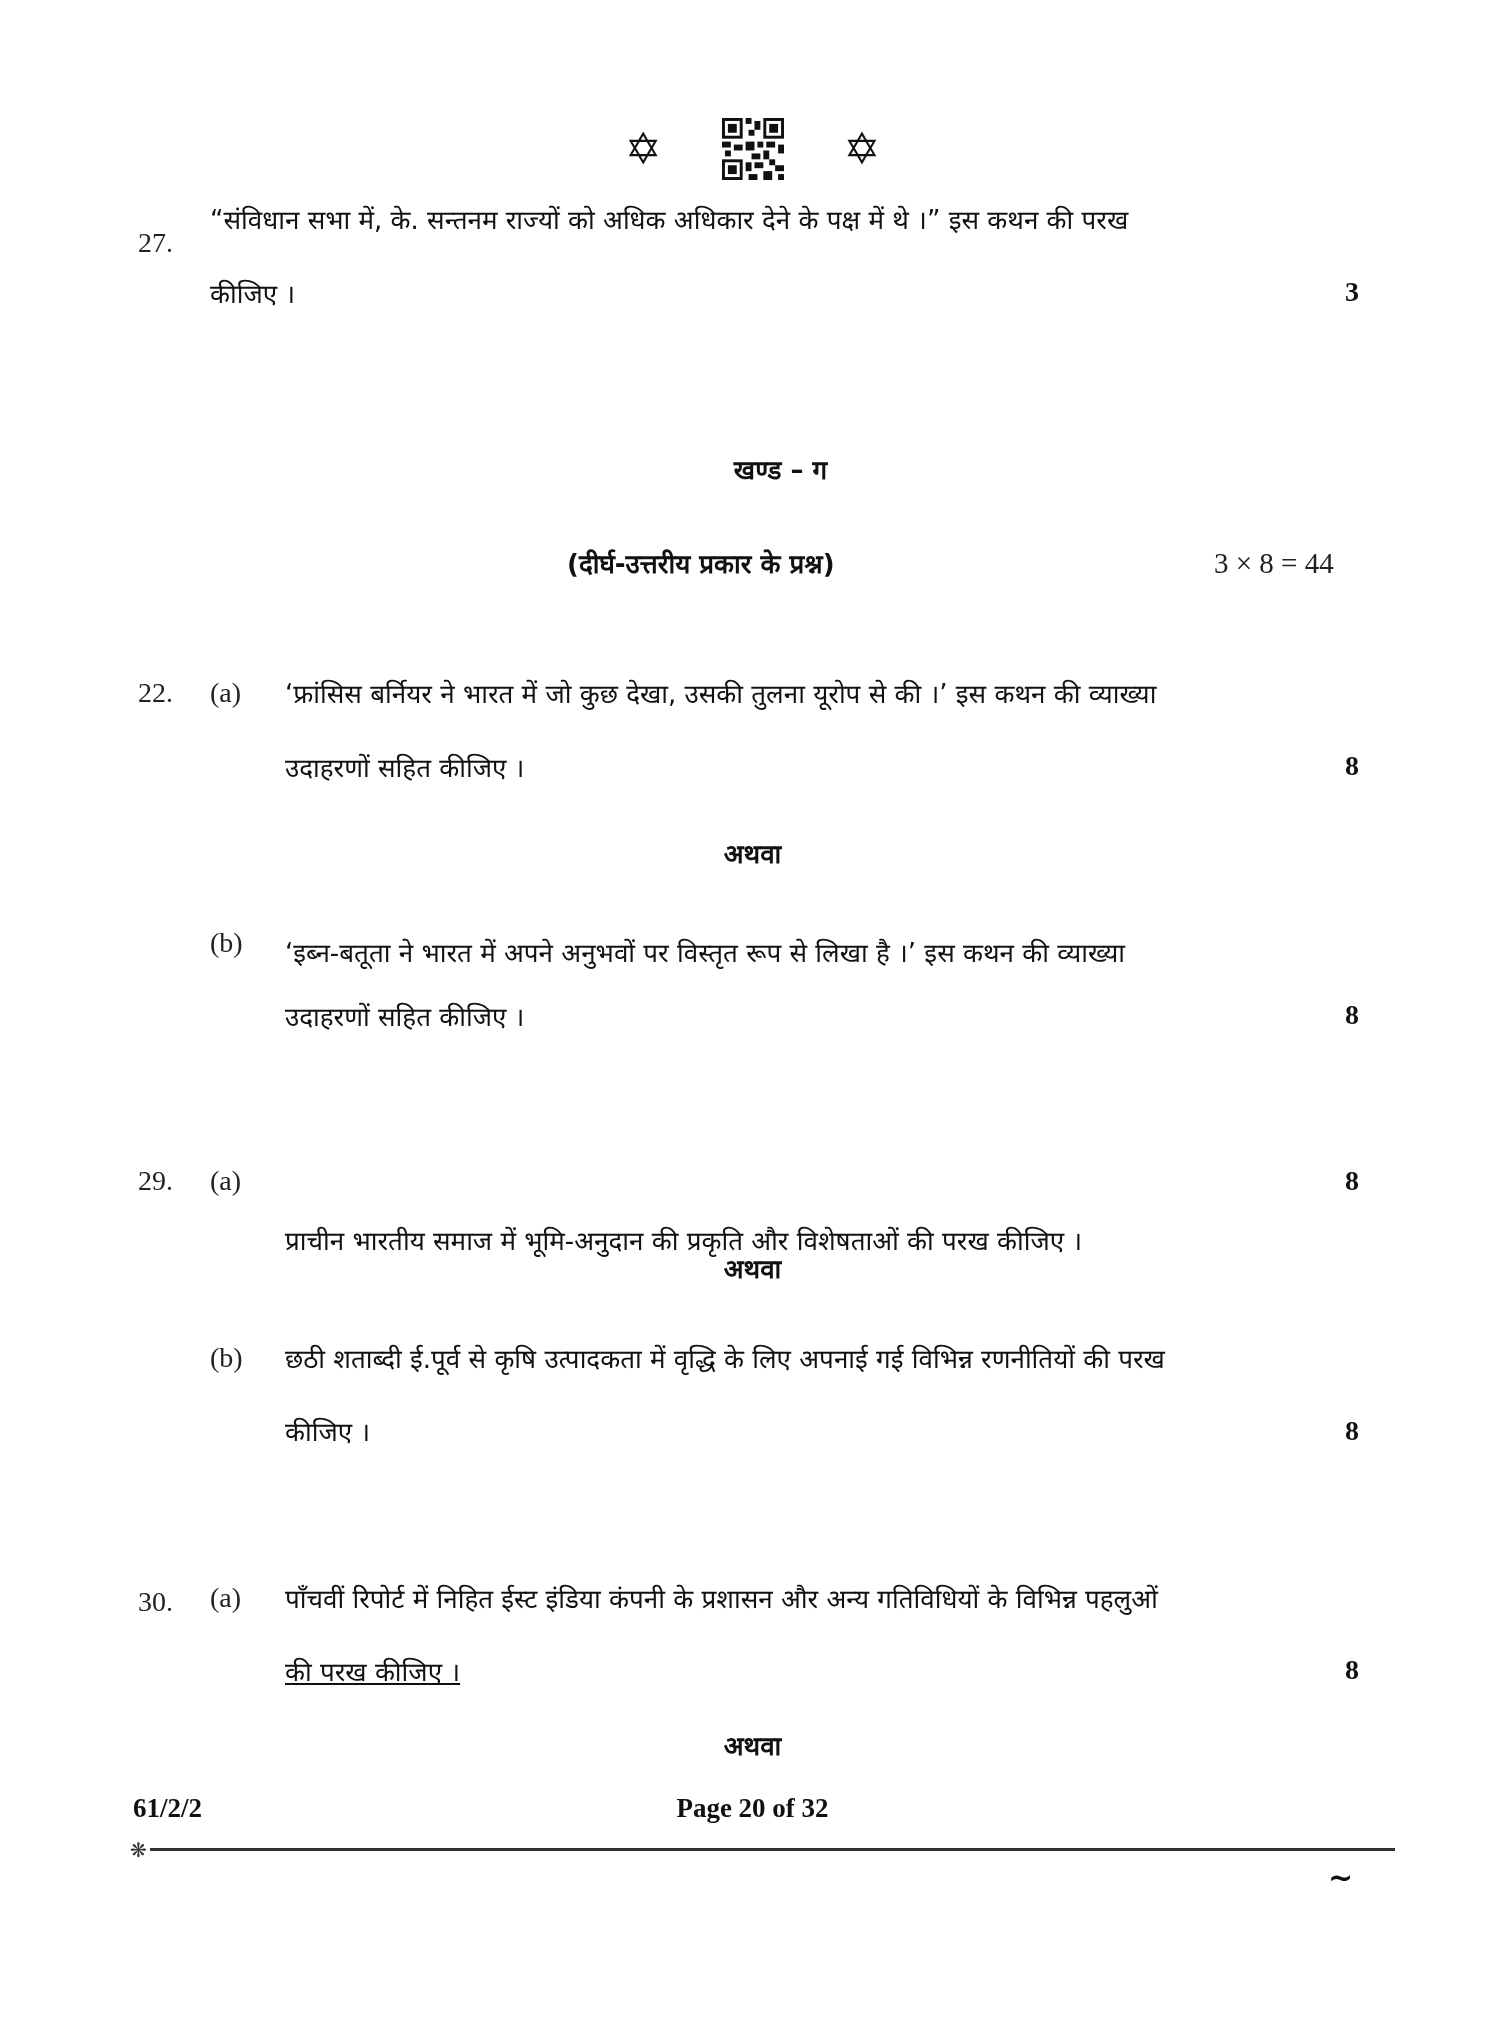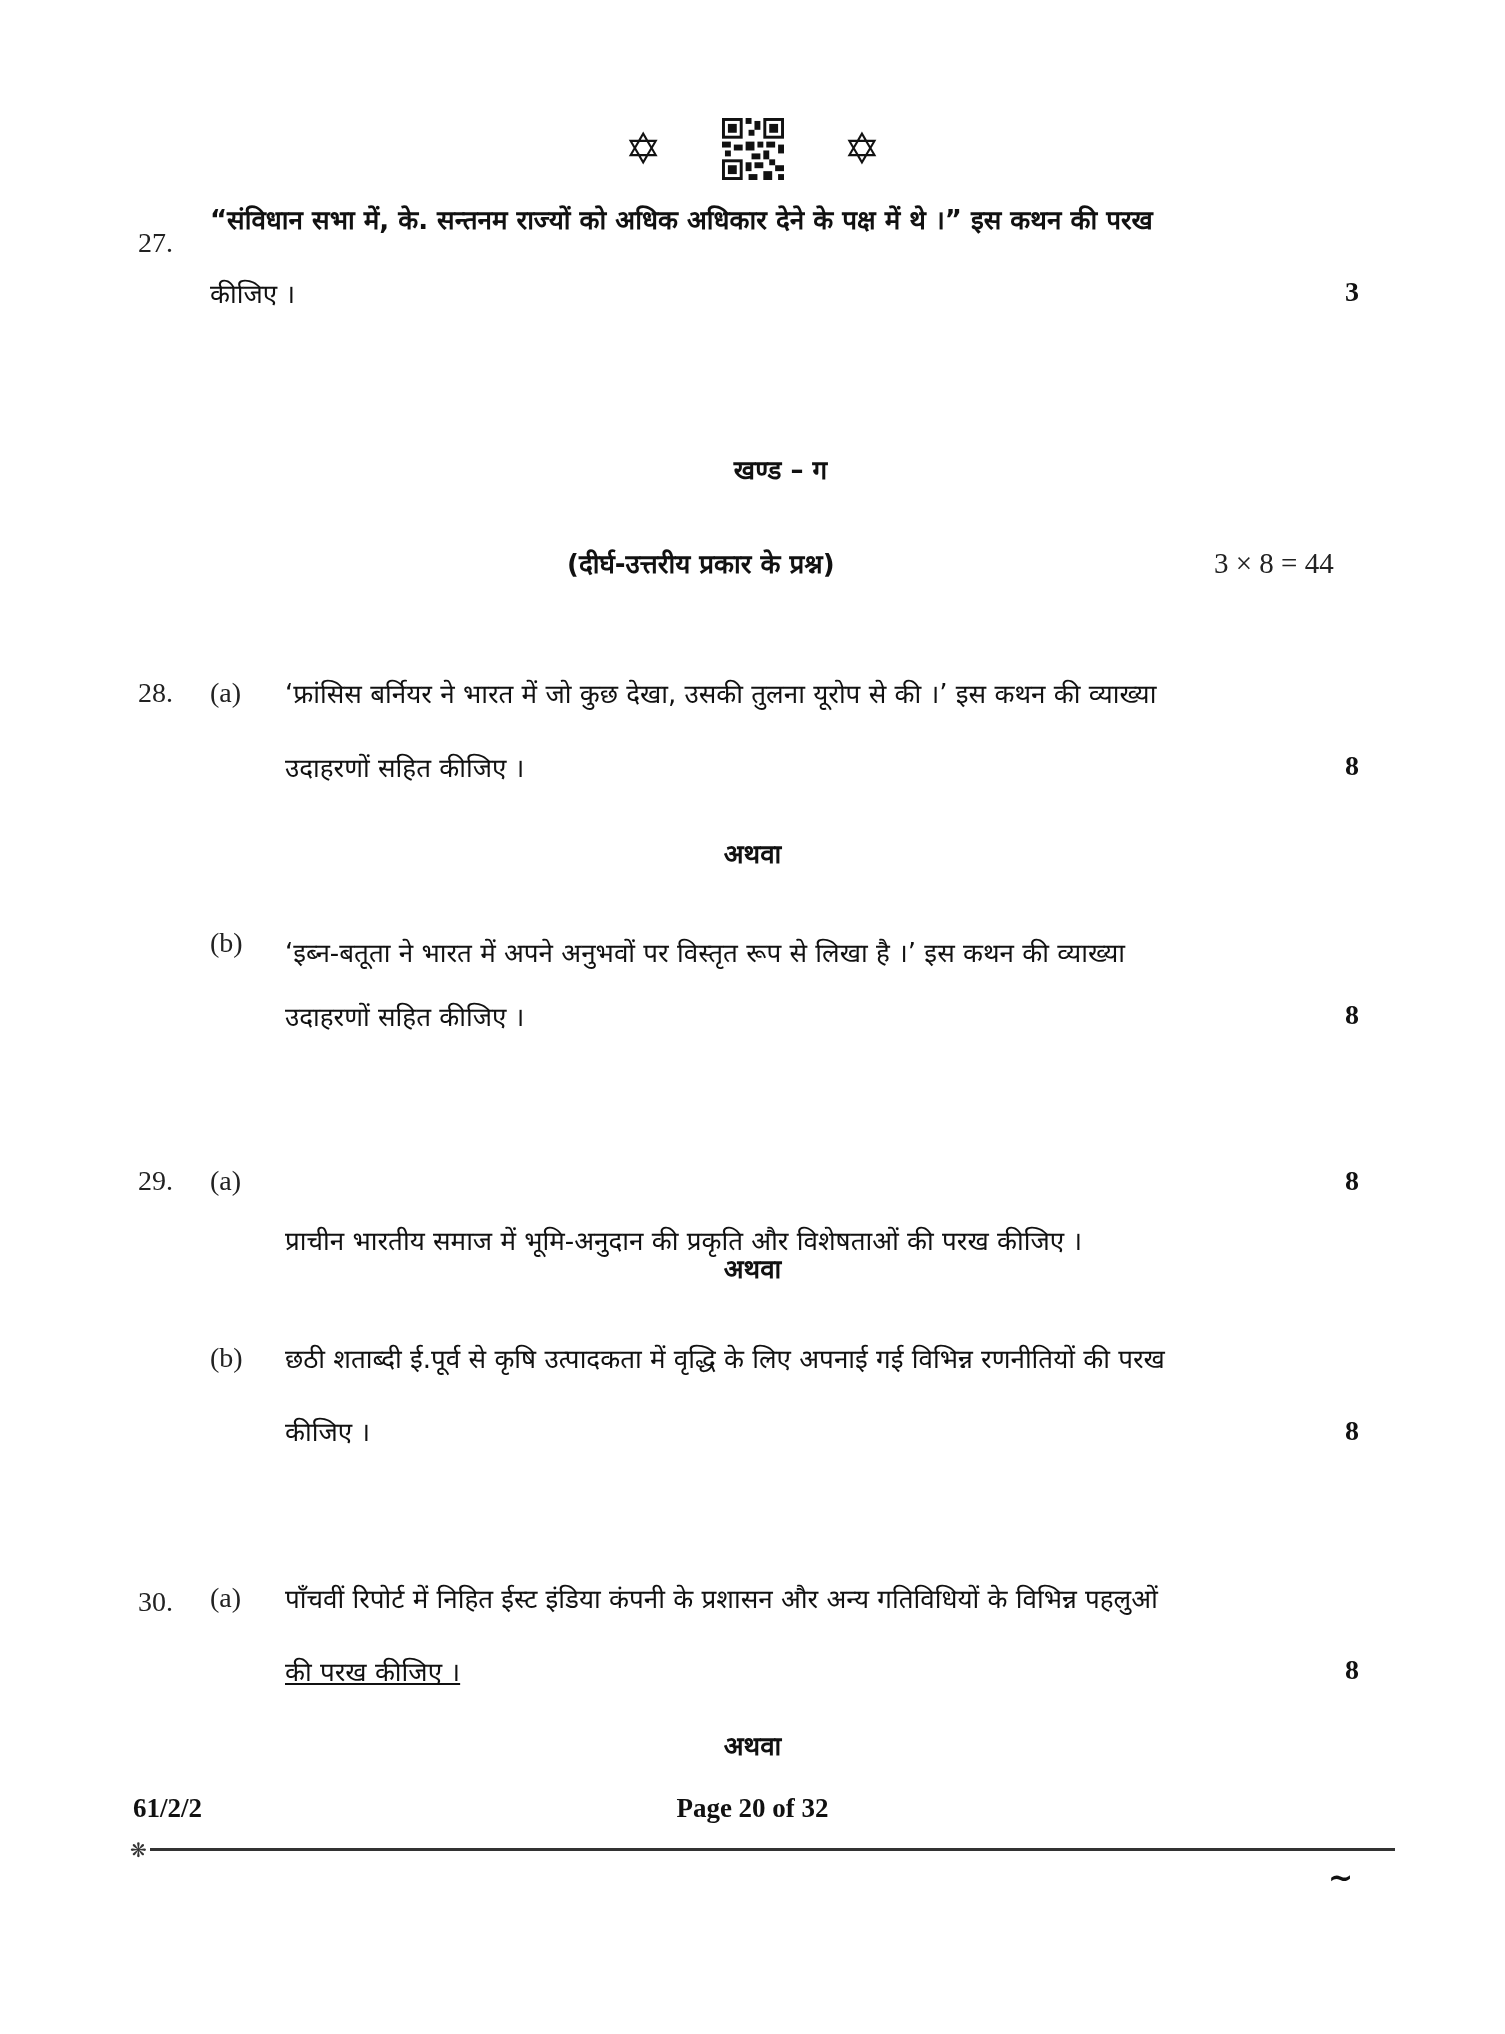--- a/index.html
+++ b/index.html
@@ -53,29 +53,29 @@
       <rect x="18" y="16" width="3" height="2" fill="#111"></rect>
         <rect x="9" y="19" width="3" height="2" fill="#111"></rect>
         <rect x="14" y="18" width="3" height="3" fill="#111"></rect>
         <rect x="19" y="19" width="2" height="2" fill="#111"></rect>
     </svg>
   </span>
   <span class="star">✡</span>
 </div>
 
 <div class="abs num" style="left:138px; top:203px;margin-top:24px;">27.</div>
-<div class="abs hi" style="left:210px; top:201px;font-weight:bold;">“संविधान सभा में, के. सन्तनम राज्यों को अधिक अधिकार देने के पक्ष में थे ।” इस कथन की परख</div>
+<div class="abs hi" style="left:210px; top:201px;">“संविधान सभा में, के. सन्तनम राज्यों को अधिक अधिकार देने के पक्ष में थे ।” इस कथन की परख</div>
 <div class="abs hi" style="left:210px; top:275px;">कीजिए ।</div>
 <div class="abs marks" style="left:1345px; top:276px;">3</div>
 
 <div class="abs hi bold center" style="top:451px;padding-left:28px;">खण्ड – ग</div>
 <div class="abs hi bold" style="left:567px; top:545px;">(दीर्घ-उत्तरीय प्रकार के प्रश्न)</div>
 <div class="abs num" style="left:1214px; top:547px; font-size:29px;">3 × 8 = 44</div>
 
-<div class="abs num" style="left:138px; top:677px;">28.</div>
+<div class="abs num" style="left:138px; top:677px;">22.</div>
 <div class="abs num" style="left:210px; top:677px;">(a)</div>
 <div class="abs hi" style="left:285px; top:675px;">‘फ्रांसिस बर्नियर ने भारत में जो कुछ देखा, उसकी तुलना यूरोप से की ।’ इस कथन की व्याख्या</div>
 <div class="abs hi" style="left:285px; top:749px;">उदाहरणों सहित कीजिए ।</div>
 <div class="abs marks" style="left:1345px; top:750px;">8</div>
 <div class="abs hi bold center" style="top:835px;">अथवा</div>
 <div class="abs num" style="left:210px; top:927px;">(b)</div>
 <div class="abs hi" style="left:285px; top:934px;">‘इब्न-बतूता ने भारत में अपने अनुभवों पर विस्तृत रूप से लिखा है ।’ इस कथन की व्याख्या</div>
 <div class="abs hi" style="left:285px; top:998px;">उदाहरणों सहित कीजिए ।</div>
 <div class="abs marks" style="left:1345px; top:999px;">8</div>
 

